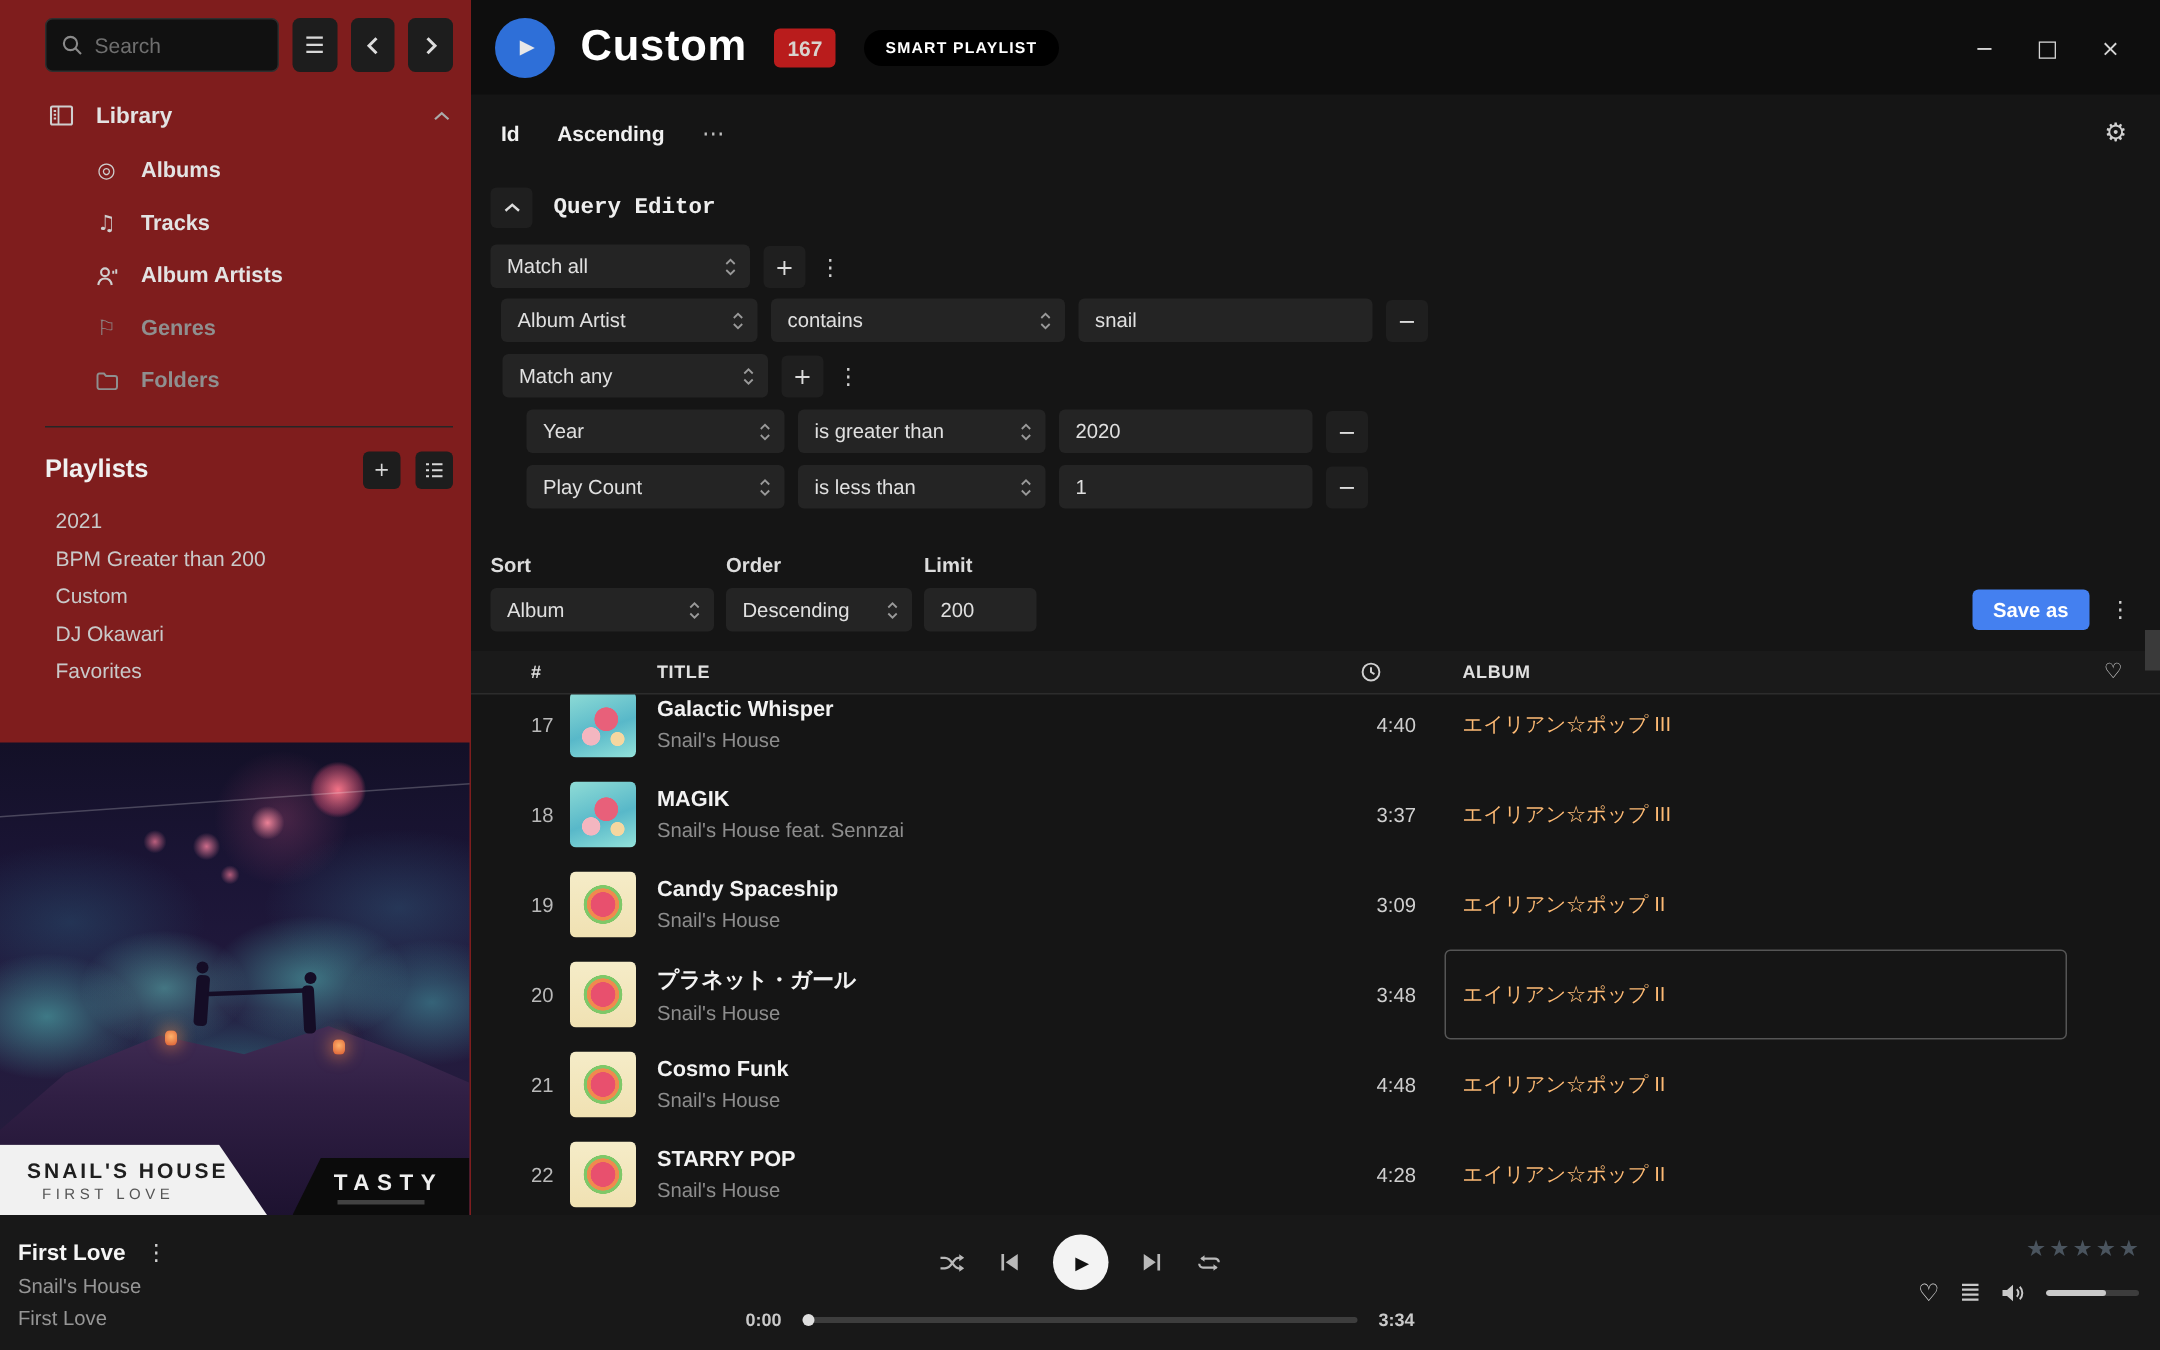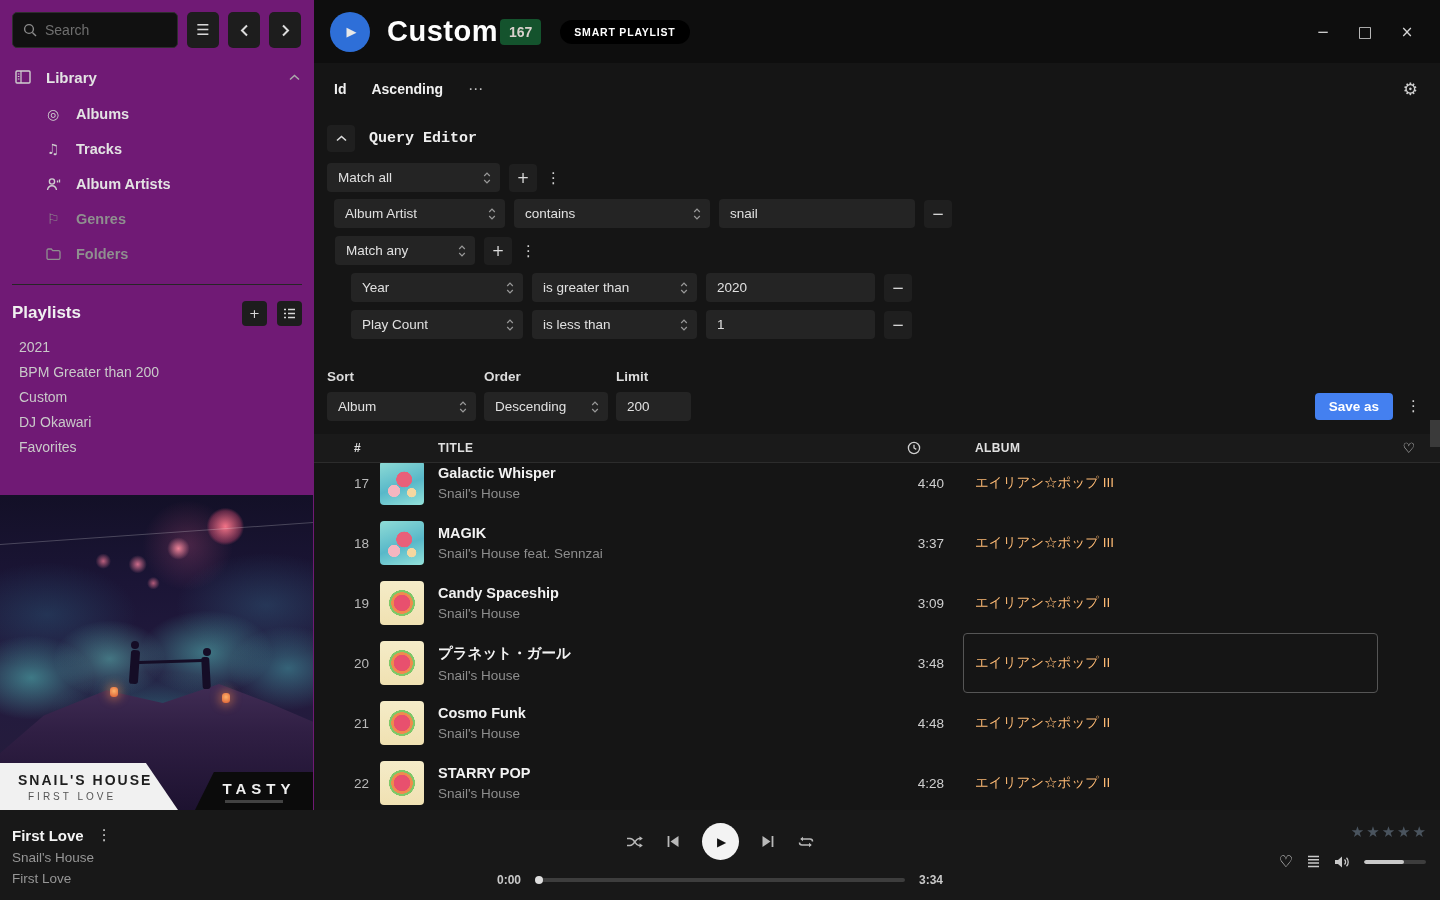--- a/index.html
+++ b/index.html
@@ -2,21 +2,21 @@
 <html><head>
 <meta charset="utf-8">
 <style>
   * { margin:0; padding:0; box-sizing:border-box; }
   html,body { width:1440px; height:900px; overflow:hidden; }
   body { background:#141414; color:#e6e6e6; font-family:"Liberation Sans", sans-serif; position:relative; }
   .ic { font-family:"DejaVu Sans", sans-serif; }
   svg { display:block; }
 
   
-  .sidebar { position:absolute; left:0; top:0; width:314px; height:810px; background:#701a75; }
+  .sidebar { position:absolute; left:0; top:0; width:314px; height:810px; background:#7f1d1d;padding-left:18px; }
   .sb-top { display:flex; gap:9px; padding:12px 12px 0 12px; align-items:center; }
   .search-box { width:166px; height:36px; border:1px solid #2e2e2e; border-radius:5px; display:flex; align-items:center; gap:8px; padding:0 10px; color:#757575; background:#111; }
   .search-box input { background:transparent; border:none; outline:none; color:#bbb; width:110px; font-size:14px; font-family:"Liberation Sans",sans-serif; }
   .search-box input::placeholder { color:#6f6f6f; }
   .sq { width:32px; height:36px; background:#1d1d1d; border-radius:5px; display:flex; align-items:center; justify-content:center; color:#d8d8d8; font-size:15px; }
   .nav { padding-top:10px; }
   .nav-item { height:38px; display:flex; align-items:center; gap:14px; padding:0 14px; font-weight:bold; font-size:15px; color:#e3e3e3; }
   .nav-item .nicon { width:18px; display:flex; justify-content:center; font-size:14px; color:#cfcfcf; }
   .nav-sub { height:35px; padding-left:44px; font-size:14.5px; }
   .dim { color:#8f8f8f; }
@@ -68,39 +68,39 @@
   .bw-album { font-size:10px; color:#555; letter-spacing:3px; margin-top:3px; padding-left:10px; }
   .banner-black { position:absolute; right:0; bottom:0; width:118px; height:38px; background:#0b0b0b; clip-path:polygon(16% 0, 100% 0, 100% 100%, 0 100%); display:flex; flex-direction:column; align-items:center; justify-content:center; }
   .bb-word { font-size:15px; font-weight:bold; color:#efefef; letter-spacing:5px; padding-left:10px; }
   .bb-sub { width:58px; height:3px; background:#5a5a5a; margin-top:3px; opacity:.7; }
 
   
   .main { position:absolute; left:314px; top:0; width:1126px; height:810px; background:#151515; }
   .main-header { height:63px; background:#0e0e0e; display:flex; align-items:center; padding-left:16px; }
   .play-circle { width:40px; height:40px; border-radius:50%; background:#2e6fd8; color:#e8e8e8; display:flex; align-items:center; justify-content:center; font-size:13px; padding-left:3px; }
   .page-title { font-size:29px; font-weight:800; letter-spacing:.5px; margin-left:17px; color:#fff; }
-  .count-badge { margin-left:2px; background:#14532d; border-radius:4px; padding:5px 9px; font-size:14px; font-weight:bold; color:#d9d2cd; }
+  .count-badge { margin-left:18px; background:#b91c1c; border-radius:4px; padding:5px 9px; font-size:14px; font-weight:bold; color:#d9d2cd; }
   .smart-badge { margin-left:19px; background:#000; border-radius:12px; padding:6px 14px; font-size:10.5px; font-weight:bold; letter-spacing:.8px; color:#fff; }
   .win-controls { margin-left:auto; margin-right:12px; display:flex; }
   .win-btn { width:42px; height:32px; display:flex; align-items:center; justify-content:center; color:#d5d5d5; font-size:15px; }
 
   .toolbar { height:52px; display:flex; align-items:center; padding:0 22px 0 20px; gap:25px; }
   .tb-text { font-size:14px; font-weight:bold; color:#f0f0f0; }
   .tb-more { color:#bdbdbd; font-size:15px; }
   .tb-gear { margin-left:auto; color:#d0d0d0; font-size:17px; }
 
   .qe { padding-left:13px; }
   .qe-head { display:flex; align-items:center; gap:14px; margin-top:10px;font-family:Liberation Mono, monospace; }
   .sq-btn { width:28px; height:27px; background:#1f1f1f; border-radius:4px; display:flex; align-items:center; justify-content:center; color:#dcdcdc; font-size:15px; }
   .qe-title { font-size:15px; font-weight:600; color:#eee; }
   .qe-row { display:flex; align-items:center; gap:9px; margin-top:7px; }
   .sel { height:29px; background:#242424; border-radius:4px; display:flex; align-items:center; justify-content:space-between; padding:0 9px 0 11px; font-size:13.5px; color:#e0e0e0; }
   .inputbox { height:29px; background:#242424; border-radius:4px; display:flex; align-items:center; padding:0 11px; font-size:13.5px; color:#e0e0e0; }
   .kebab { color:#d0d0d0; font-size:15px; width:14px; text-align:center; }
-  .w173{width:173px;} .w171{width:171px;} .w168{width:196px;} .w177{width:140px;}
+  .w173{width:173px;} .w171{width:171px;} .w168{width:196px;} .w177{width:177px;}
   .w172{width:172px;} .w165{width:165px;} .w169{width:169px;}
   .ml7{margin-left:7px;} .ml8{margin-left:8px;} .ml24{margin-left:24px;}
   .mt11{margin-top:11px;} .mt8{margin-top:8px;}
 
   .sort-row { display:flex; gap:8px; margin-top:30px; padding-left:13px; position:relative; align-items:flex-end; }
   .field-group { display:flex; flex-direction:column; }
   .field-label { font-size:13.5px; font-weight:600; color:#dcdcdc; margin-bottom:8px; }
   .w149{width:149px;} .w124{width:124px;} .w75{width:75px;}
   .save-btn { position:absolute; right:47px; bottom:1px; height:27px; background:#4480f0; border:none; border-radius:4px; color:#fff; font-size:13.5px; font-weight:bold; padding:0 14px; font-family:"Liberation Sans",sans-serif; }
   .sort-kebab { position:absolute; right:20px; bottom:6px; }

